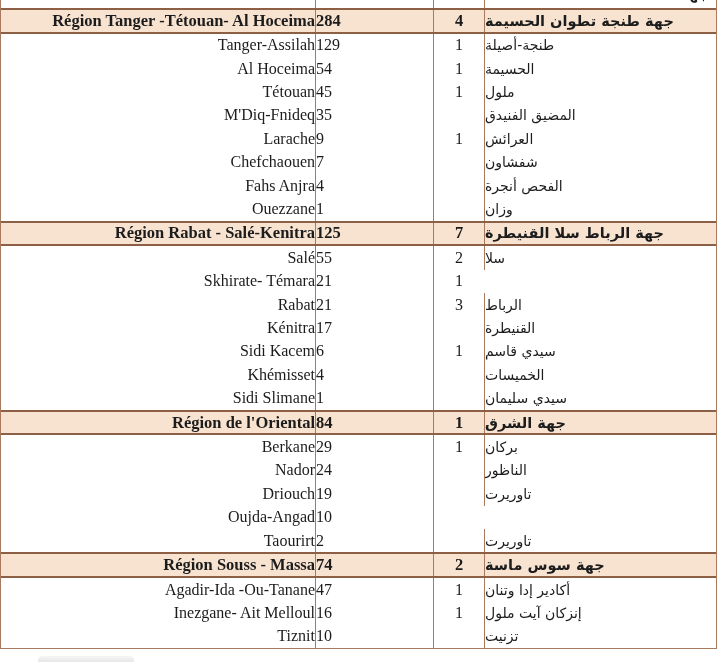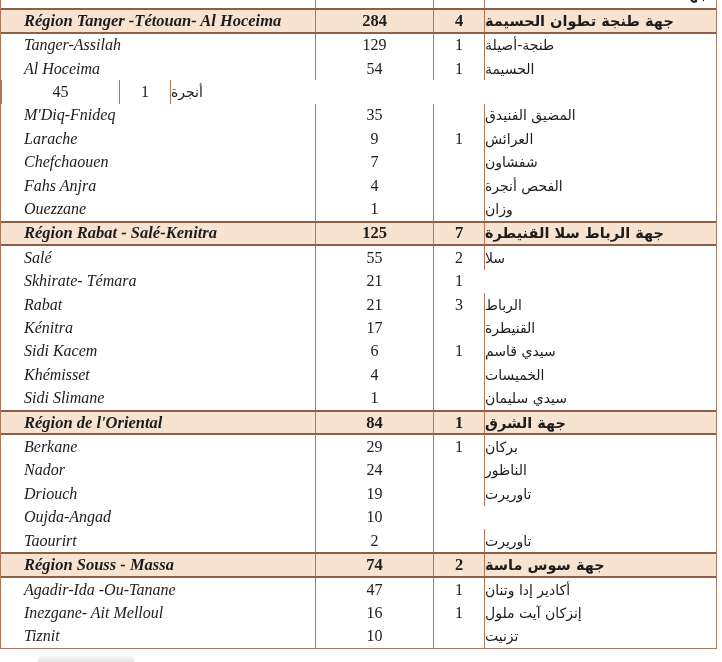--- a/index.html
+++ b/index.html
@@ -13,22 +13,22 @@
   body{position:relative;font-family:"Liberation Serif", serif;color:var(--txt);}
   .table{
     position:absolute;left:0;top:0;width:717px;
     border-left:1.5px solid var(--border);
     border-right:1.5px solid var(--border);
     border-bottom:1.5px solid var(--border);
     background:#fff;
   }
   .row{display:flex;align-items:stretch;height:23.4px;}
   .cell{display:flex;align-items:center;overflow:hidden;white-space:nowrap;}
-  .c1{width:314px;padding-left:23px;justify-content:flex-start;font-style:italic;}
-  .c2{width:118px;justify-content:center;}
+  .c1{width:314px;padding-left:2px;justify-content:flex-end;}
+  .c2{width:118px;}
   .c3{width:51px;justify-content:center;}
   .c4{flex:1;justify-content:flex-end;padding-right:7px;direction:rtl;}
   .c2,.c3,.c4{border-left:1.5px solid var(--border);}
   .row .t{font-size:16px;}
   .row .c4 .t{font-family:"DejaVu Sans", sans-serif;font-size:14px;}
   .row.region{
     height:25.5px;
     background:var(--hbg);
     border-top:2.2px solid var(--hborder);
     border-bottom:2.2px solid var(--hborder);
@@ -100,28 +100,31 @@
         </div>
     <div class="cell c3">
           <span class="t">1</span>
         </div>
     <div class="cell c4">
           <span class="t">الحسيمة</span>
         </div>
   </div>
 
   <div class="row city">
+    <div class="cell c1">
+          <span class="t">Tétouan</span>
+        </div>
     <div class="cell c2">
           <span class="t">45</span>
         </div>
     <div class="cell c3">
           <span class="t">1</span>
         </div>
     <div class="cell c4">
-          <span class="t">أنجرة</span>
+          <span class="t">ملول</span>
         </div>
   </div>
 
   <div class="row city">
     <div class="cell c1">
           <span class="t">M'Diq-Fnideq</span>
         </div>
     <div class="cell c2">
           <span class="t">35</span>
         </div>

